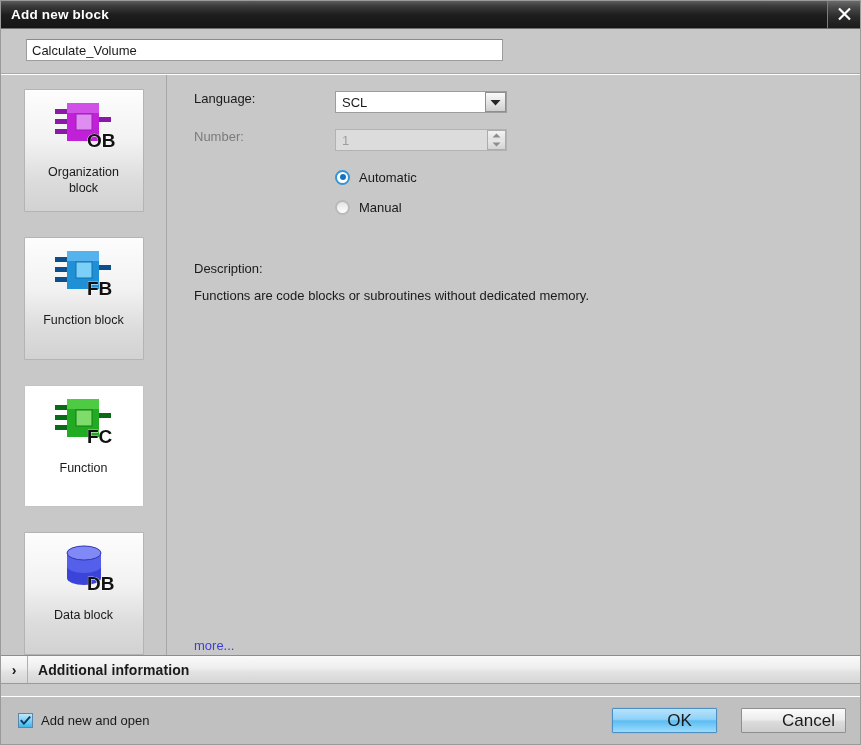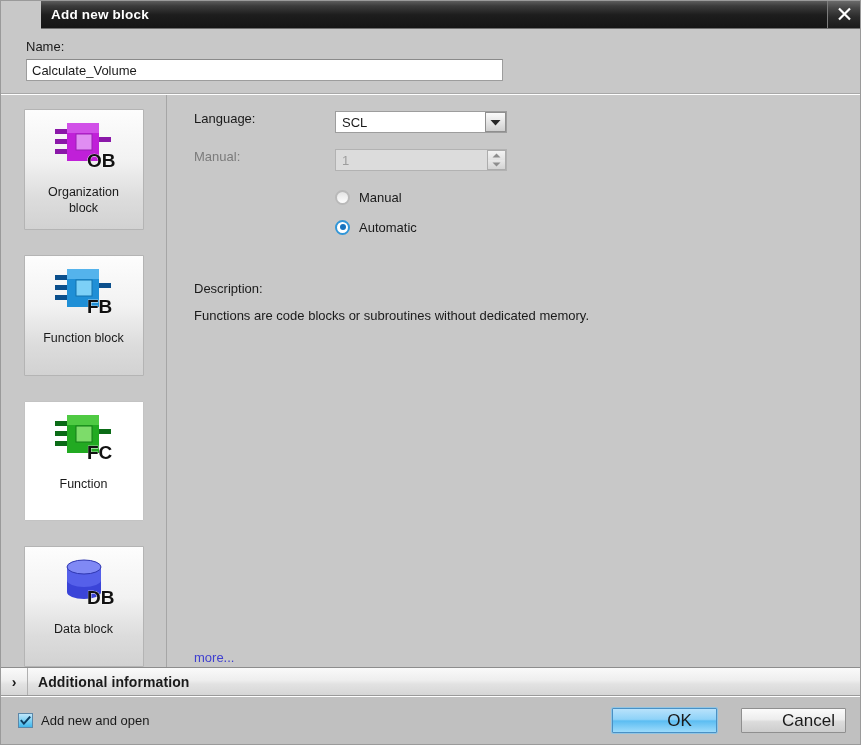--- a/index.html
+++ b/index.html
@@ -29,21 +29,20 @@
 
   
   .titlebar {
     position: relative;
     height: 27px;
     flex: 0 0 27px;
     background: linear-gradient(to bottom, #5d5d5d 0%, #3c3c3c 18%, #1d1d1d 52%, #151515 100%);
     display: flex;
     align-items: center;
     border-bottom: 1px solid #6f6f6f;
-    margin-left: 40px;
   }
   .titlebar-text {
     color: #ffffff;
     font-weight: bold;
     font-size: 13.5px;
     padding-left: 10px;
     letter-spacing: 0.2px;
     white-space: nowrap;
   }
   .titlebar-close {
@@ -313,20 +312,21 @@
 
   
   .footer {
     flex: 0 0 47px;
     height: 47px;
     position: relative;
     display: flex;
     align-items: center;
     background: #c0c0c0;
     border-top: 1px solid #ffffff;
+    margin-top: 12px;
   }
   .check-wrap {
     display: flex;
     align-items: center;
     margin-left: 17px;
     cursor: pointer;
   }
   .checkbox {
     width: 15px;
     height: 15px;
@@ -376,21 +376,20 @@
   <div class="titlebar">
     <div class="titlebar-text">Add new block</div>
     <div class="titlebar-close">
       <svg width="15" height="15" viewBox="0 0 15 15">
         <path d="M2 1.5 L13 12.5 M13 1.5 L2 12.5" stroke="#ffffff" stroke-width="2.2" fill="none"></path>
       </svg>
     </div>
   </div>
 
   <div class="name-section">
-    <div class="name-label">Name:</div>
     <input class="name-input" type="text" value="Calculate_Volume" style="">
   </div>
 
   <div class="body-area">
 
     <div class="typelist">
 
       <div class="type-item">
         <div class="type-icon">
           <svg width="78" height="64" viewBox="0 0 78 64">
@@ -464,44 +463,44 @@
           <span class="combo-value">SCL</span>
           <span class="combo-arrow">
             <svg width="11" height="7" viewBox="0 0 11 7">
                 <path d="M0.5 1 L10.5 1 L5.5 6.5 Z" fill="#262626"></path>
               </svg>
           </span>
         </div>
       </div>
 
       <div class="field-row">
-        <div class="field-label disabled">Manual:</div>
+        <div class="field-label disabled">Number:</div>
         <div class="spin">
           <span class="spin-value">1</span>
           <span class="spin-buttons">
             <svg width="9" height="5" viewBox="0 0 9 5">
                 <path d="M0.5 4.5 L8.5 4.5 L4.5 0.5 Z" fill="#8d8d8d"></path>
               </svg>
             <svg width="9" height="5" viewBox="0 0 9 5">
                 <path d="M0.5 0.5 L8.5 0.5 L4.5 4.5 Z" fill="#8d8d8d"></path>
               </svg>
           </span>
         </div>
       </div>
 
-      <div class="radio-row first">
-        <span class="radio-outer"></span>
-        <span class="radio-label">Manual</span>
-      </div>
-
       <div class="radio-row">
         <span class="radio-outer checked">
           <span class="radio-dot"></span>
         </span>
         <span class="radio-label">Automatic</span>
+      </div>
+
+      <div class="radio-row first">
+        <span class="radio-outer"></span>
+        <span class="radio-label">Manual</span>
       </div>
 
       <div class="desc-title">Description:</div>
       <div class="desc-text">Functions are code blocks or subroutines without dedicated memory.</div>
 
       <div class="more-link">more...</div>
     </div>
   </div>
 
   <div class="addinfo">

